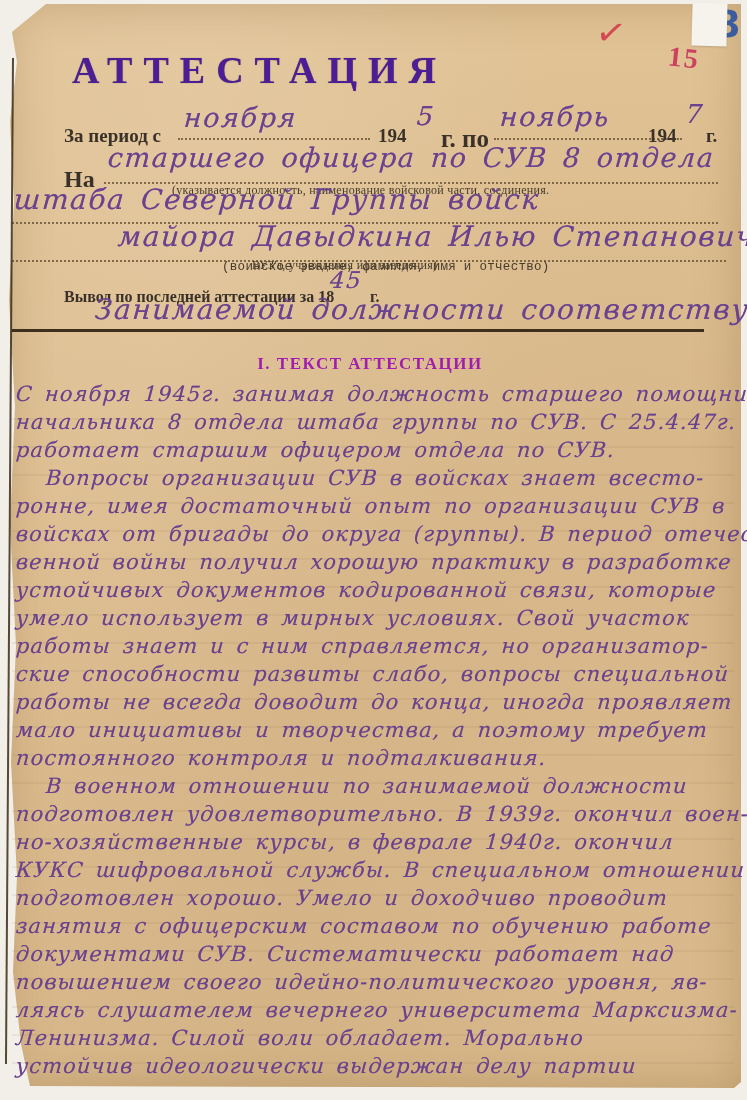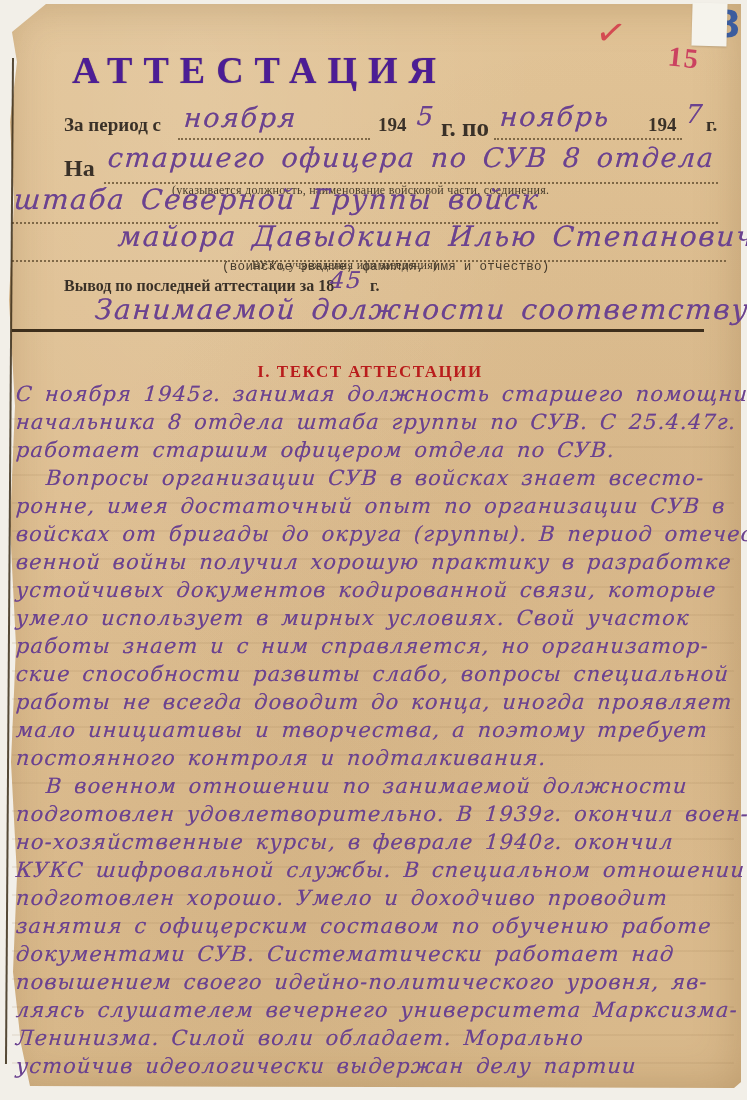--- a/index.html
+++ b/index.html
@@ -26,21 +26,21 @@
     position:absolute;left:12px;top:392px;width:722px;height:692px;
     background:repeating-linear-gradient(180deg, transparent 0 26px, rgba(140,108,66,.10) 26px 28px);
     z-index:1;
   }
   .margin-line{
     position:absolute;left:12px;top:58px;width:2px;height:1006px;
     background:rgba(58,43,22,.85);
     transform:rotate(.4deg);transform-origin:top left;z-index:3;
   }
   .typed{color:#3a3128;z-index:4;position:absolute;white-space:nowrap;}
-  .b{font-weight:bold;}
+  .b{font-weight:bold;margin-top:11px;}
   .hw{
     position:absolute;z-index:4;white-space:nowrap;
     color:#6b4290;font-style:italic;
     font-family:"DejaVu Serif", serif;
     letter-spacing:1.6px;word-spacing:5px;
     text-shadow:0 0 .6px rgba(107,66,144,.6);
     transform:skewX(-4deg);
   }
   .dotted{
     position:absolute;z-index:2;height:2px;
@@ -51,22 +51,21 @@
   }
   .title{
     position:absolute;left:72px;top:48px;width:620px;z-index:4;
     text-align:left;font-size:38px;font-weight:bold;letter-spacing:11px;
     color:#4c1d95;text-shadow:0 0 1px rgba(53,43,31,.55);
   }
   .caption{font-size:12px;letter-spacing:.3px;color:#463b2c;}
   .section-heading{
     position:absolute;left:60px;top:354px;width:620px;z-index:4;
     text-align:center;font-size:17px;font-weight:bold;letter-spacing:1.5px;
-    color:#b91c1c;
-    margin-top:8px;
+    color:#a21caf;
   }
   .body-text{
     position:absolute;left:16px;top:380px;width:722px;z-index:4;
   }
   .body-text .line{
     height:28px;line-height:28px;white-space:nowrap;
     color:#6b4290;font-style:italic;font-family:"DejaVu Serif", serif;
     font-size:21px;letter-spacing:1.1px;word-spacing:4px;
     text-shadow:0 0 .6px rgba(107,66,144,.55);
     transform:skewX(-4deg);transform-origin:left center;

